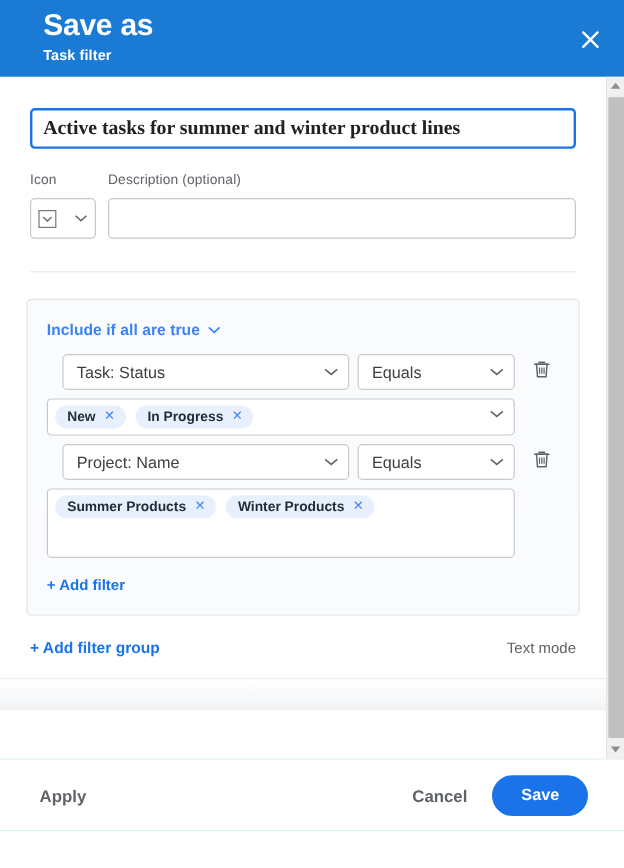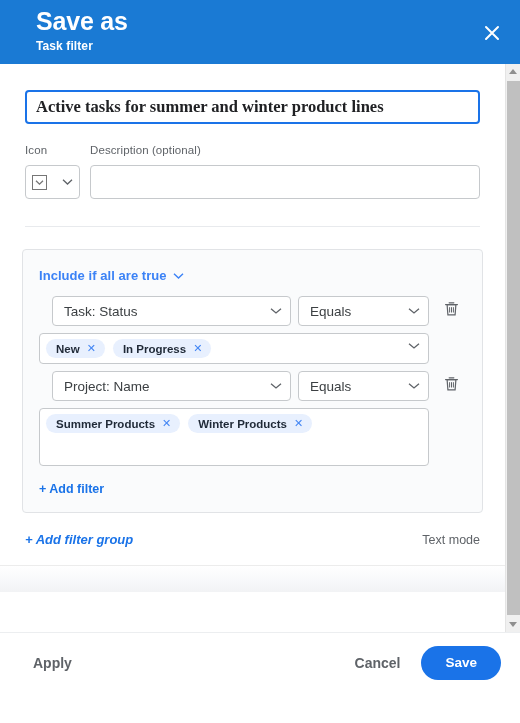--- a/index.html
+++ b/index.html
@@ -302,21 +302,20 @@
     display: flex;
     align-items: center;
     justify-content: space-between;
     padding: 19px 25px 0 25px;
   }
   .add-group {
     color: #1a73e8;
     font-size: 13px;
     font-weight: bold;
     cursor: pointer;
-    font-style: italic;
   }
   .text-mode {
     color: #5f6368;
     font-size: 12.5px;
     cursor: pointer;
   }
 
   .fade-strip {
     margin-top: 18px;
     height: 26px;
@@ -325,21 +324,21 @@
   }
 
   
   .footer {
     flex: 0 0 60px;
     height: 60px;
     box-sizing: border-box;
     background: #ffffff;
     display: flex;
     align-items: center;
-    padding: 0 19px 0 33px;
+    padding: 0 30px 0 33px;
     border-top: 1px solid #eceef0;
   }
   .btn-apply {
     font-size: 14px;
     color: #5f6368;
     font-weight: bold;
     cursor: pointer;
   }
   .footer-right {
     margin-left: auto;

